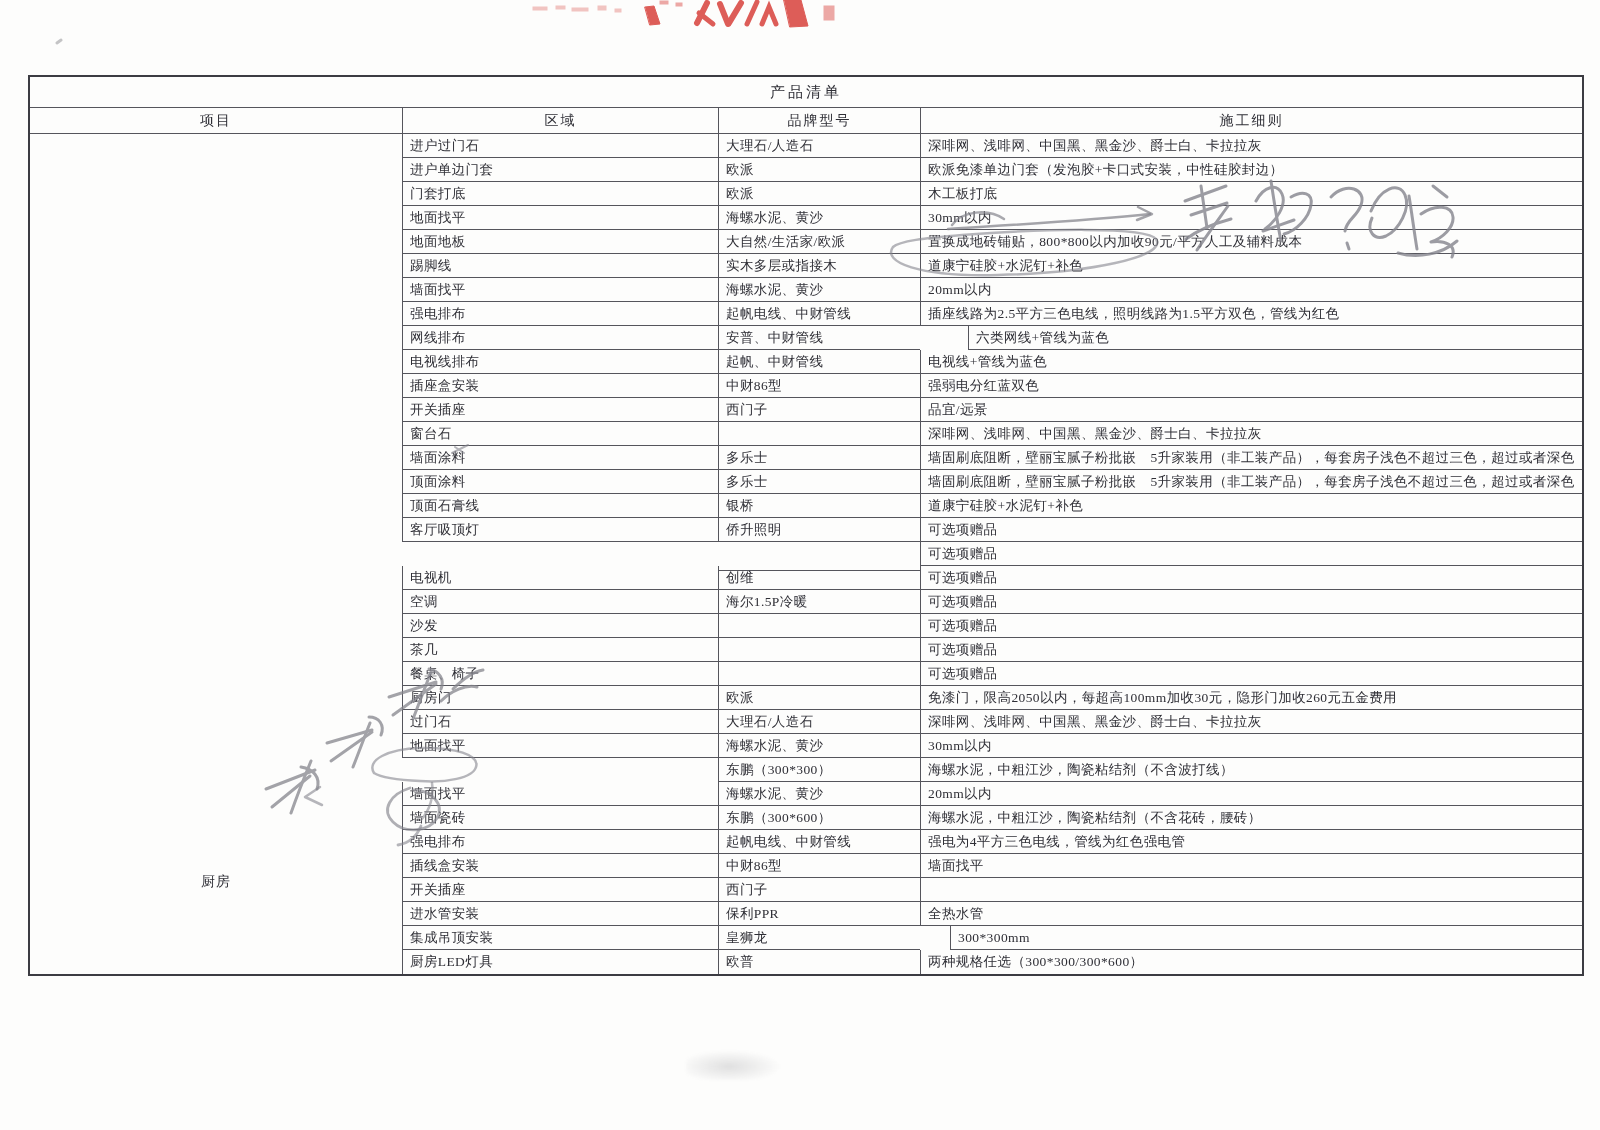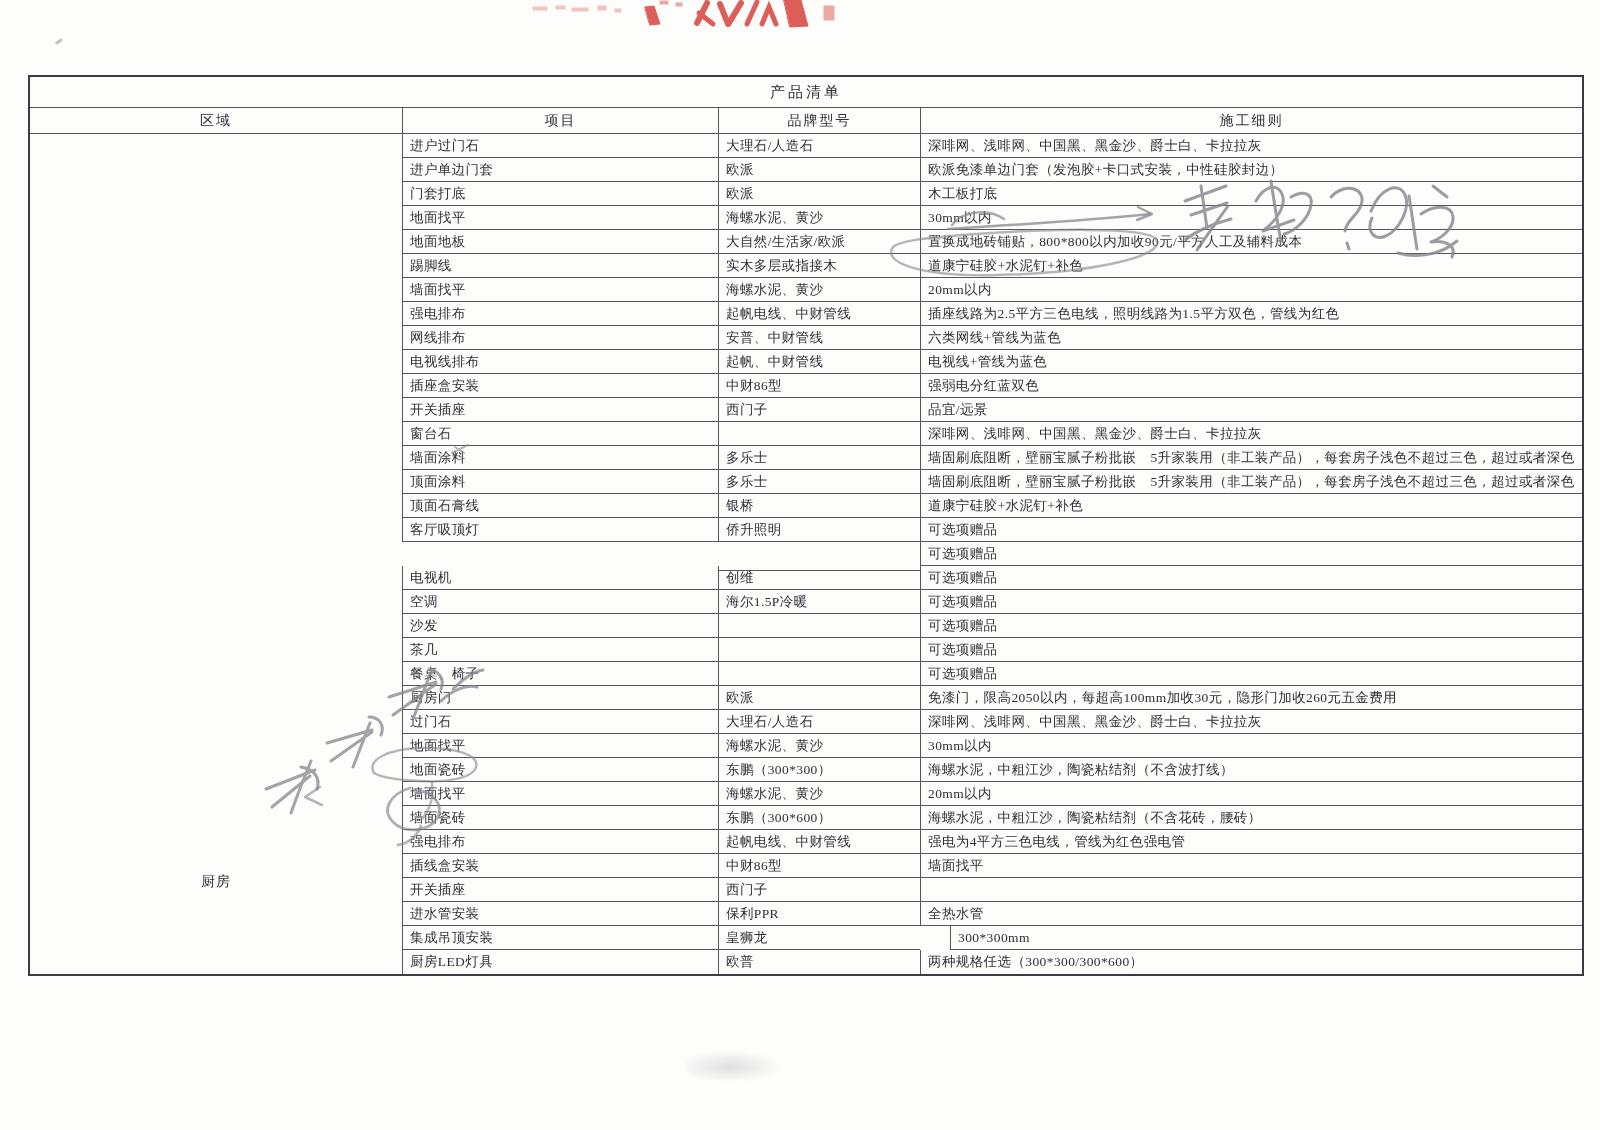--- a/index.html
+++ b/index.html
@@ -67,22 +67,22 @@
   }
 </style>
 </head>
 <body>
 
 <div class="page">
 
   <div class="sheet-table">
     <div class="t-title">产品清单</div>
     <div class="t-head">
+      <div class="th">项目</div>
       <div class="th">区域</div>
-      <div class="th">项目</div>
       <div class="th">品牌型号</div>
       <div class="th">施工细则</div>
     </div>
     <div class="tbody" id="tbody">
         <div class="cell c2" style="grid-area: 1 / 2;">进户过门石</div>
         <div class="cell c3" style="grid-area: 1 / 3;">大理石/人造石</div>
         <div class="cell c4" style="grid-area: 1 / 4;">深啡网、浅啡网、中国黑、黑金沙、爵士白、卡拉拉灰</div>
         <div class="cell c2" style="grid-area: 2 / 2;">进户单边门套</div>
         <div class="cell c3" style="grid-area: 2 / 3;">欧派</div>
         <div class="cell c4" style="grid-area: 2 / 4;">欧派免漆单边门套（发泡胶+卡口式安装，中性硅胶封边）</div>
@@ -99,21 +99,21 @@
         <div class="cell c3" style="grid-area: 6 / 3;">实木多层或指接木</div>
         <div class="cell c4" style="grid-area: 6 / 4;">道康宁硅胶+水泥钉+补色</div>
         <div class="cell c2" style="grid-area: 7 / 2;">墙面找平</div>
         <div class="cell c3" style="grid-area: 7 / 3;">海螺水泥、黄沙</div>
         <div class="cell c4" style="grid-area: 7 / 4;">20mm以内</div>
         <div class="cell c2" style="grid-area: 8 / 2;">强电排布</div>
         <div class="cell c3" style="grid-area: 8 / 3;">起帆电线、中财管线</div>
         <div class="cell c4" style="grid-area: 8 / 4;">插座线路为2.5平方三色电线，照明线路为1.5平方双色，管线为红色</div>
         <div class="cell c2" style="grid-area: 9 / 2;">网线排布</div>
         <div class="cell c3" style="grid-area: 9 / 3;">安普、中财管线</div>
-        <div class="cell c4" style="grid-area: 9 / 4;">六类网线+管线为蓝色</div>
+        <div class="cell c4" style="grid-area: 9 / 4; margin-left: 48px;">六类网线+管线为蓝色</div>
         <div class="cell c2" style="grid-area: 10 / 2;">电视线排布</div>
         <div class="cell c3" style="grid-area: 10 / 3;">起帆、中财管线</div>
         <div class="cell c4" style="grid-area: 10 / 4;">电视线+管线为蓝色</div>
         <div class="cell c2" style="grid-area: 11 / 2;">插座盒安装</div>
         <div class="cell c3" style="grid-area: 11 / 3;">中财86型</div>
         <div class="cell c4" style="grid-area: 11 / 4;">强弱电分红蓝双色</div>
         <div class="cell c2" style="grid-area: 12 / 2;">开关插座</div>
         <div class="cell c3" style="grid-area: 12 / 3;">西门子</div>
         <div class="cell c4" style="grid-area: 12 / 4;">品宜/远景</div>
         <div class="cell c2" style="grid-area: 13 / 2;">窗台石</div>
@@ -151,21 +151,20 @@
         <div class="cell area-cell sec2 no-bb" style="grid-area: 24 / 1 / 36;">厨房</div>
         <div class="cell c2" style="grid-area: 24 / 2;">厨房门</div>
         <div class="cell c3" style="grid-area: 24 / 3;">欧派</div>
         <div class="cell c4" style="grid-area: 24 / 4;">免漆门，限高2050以内，每超高100mm加收30元，隐形门加收260元五金费用</div>
         <div class="cell c2" style="grid-area: 25 / 2;">过门石</div>
         <div class="cell c3" style="grid-area: 25 / 3;">大理石/人造石</div>
         <div class="cell c4" style="grid-area: 25 / 4;">深啡网、浅啡网、中国黑、黑金沙、爵士白、卡拉拉灰</div>
         <div class="cell c2" style="grid-area: 26 / 2;">地面找平</div>
         <div class="cell c3" style="grid-area: 26 / 3;">海螺水泥、黄沙</div>
         <div class="cell c4" style="grid-area: 26 / 4;">30mm以内</div>
-        <div class="cell c2" style="grid-area: 27 / 2;">地面瓷砖</div>
         <div class="cell c3" style="grid-area: 27 / 3;">东鹏（300*300）</div>
         <div class="cell c4" style="grid-area: 27 / 4;">海螺水泥，中粗江沙，陶瓷粘结剂（不含波打线）</div>
         <div class="cell c2" style="grid-area: 28 / 2;">墙面找平</div>
         <div class="cell c3" style="grid-area: 28 / 3;">海螺水泥、黄沙</div>
         <div class="cell c4" style="grid-area: 28 / 4;">20mm以内</div>
         <div class="cell c2" style="grid-area: 29 / 2;">墙面瓷砖</div>
         <div class="cell c3" style="grid-area: 29 / 3;">东鹏（300*600）</div>
         <div class="cell c4" style="grid-area: 29 / 4;">海螺水泥，中粗江沙，陶瓷粘结剂（不含花砖，腰砖）</div>
         <div class="cell c2" style="grid-area: 30 / 2;">强电排布</div>
         <div class="cell c3" style="grid-area: 30 / 3;">起帆电线、中财管线</div>

